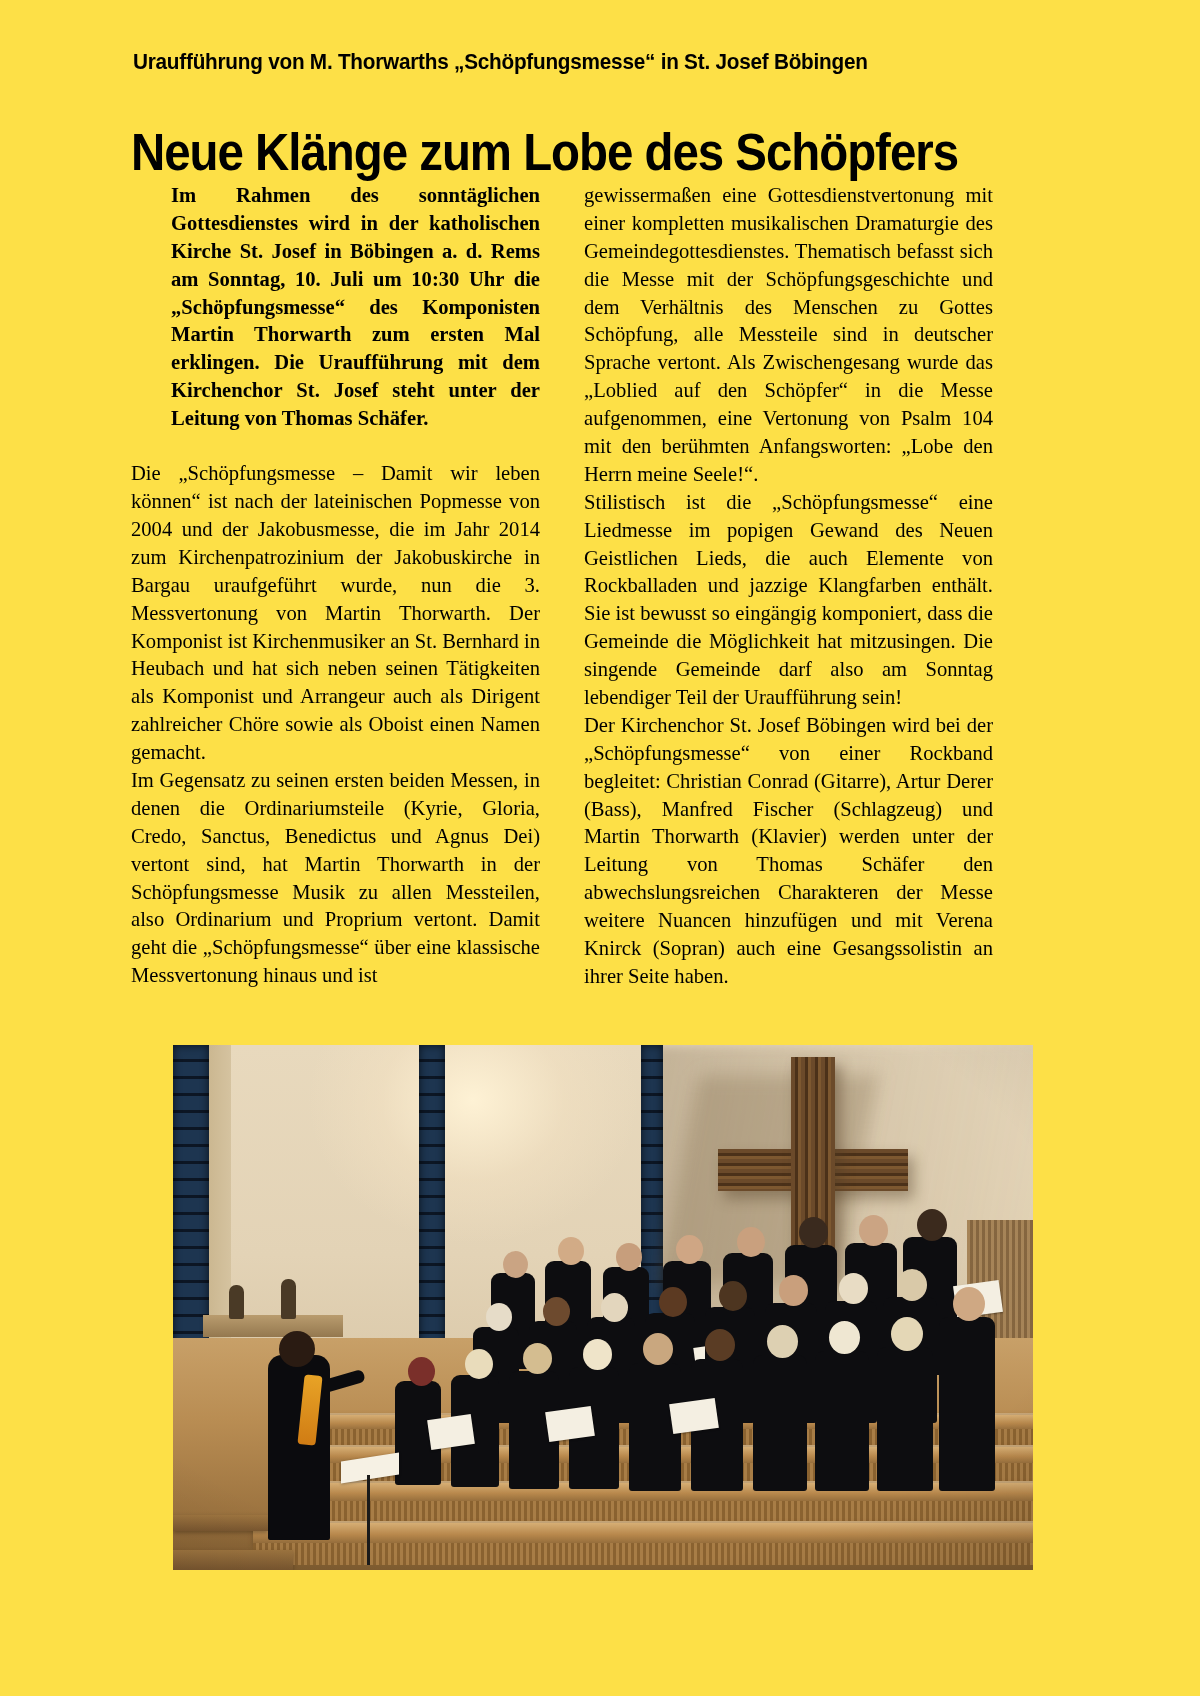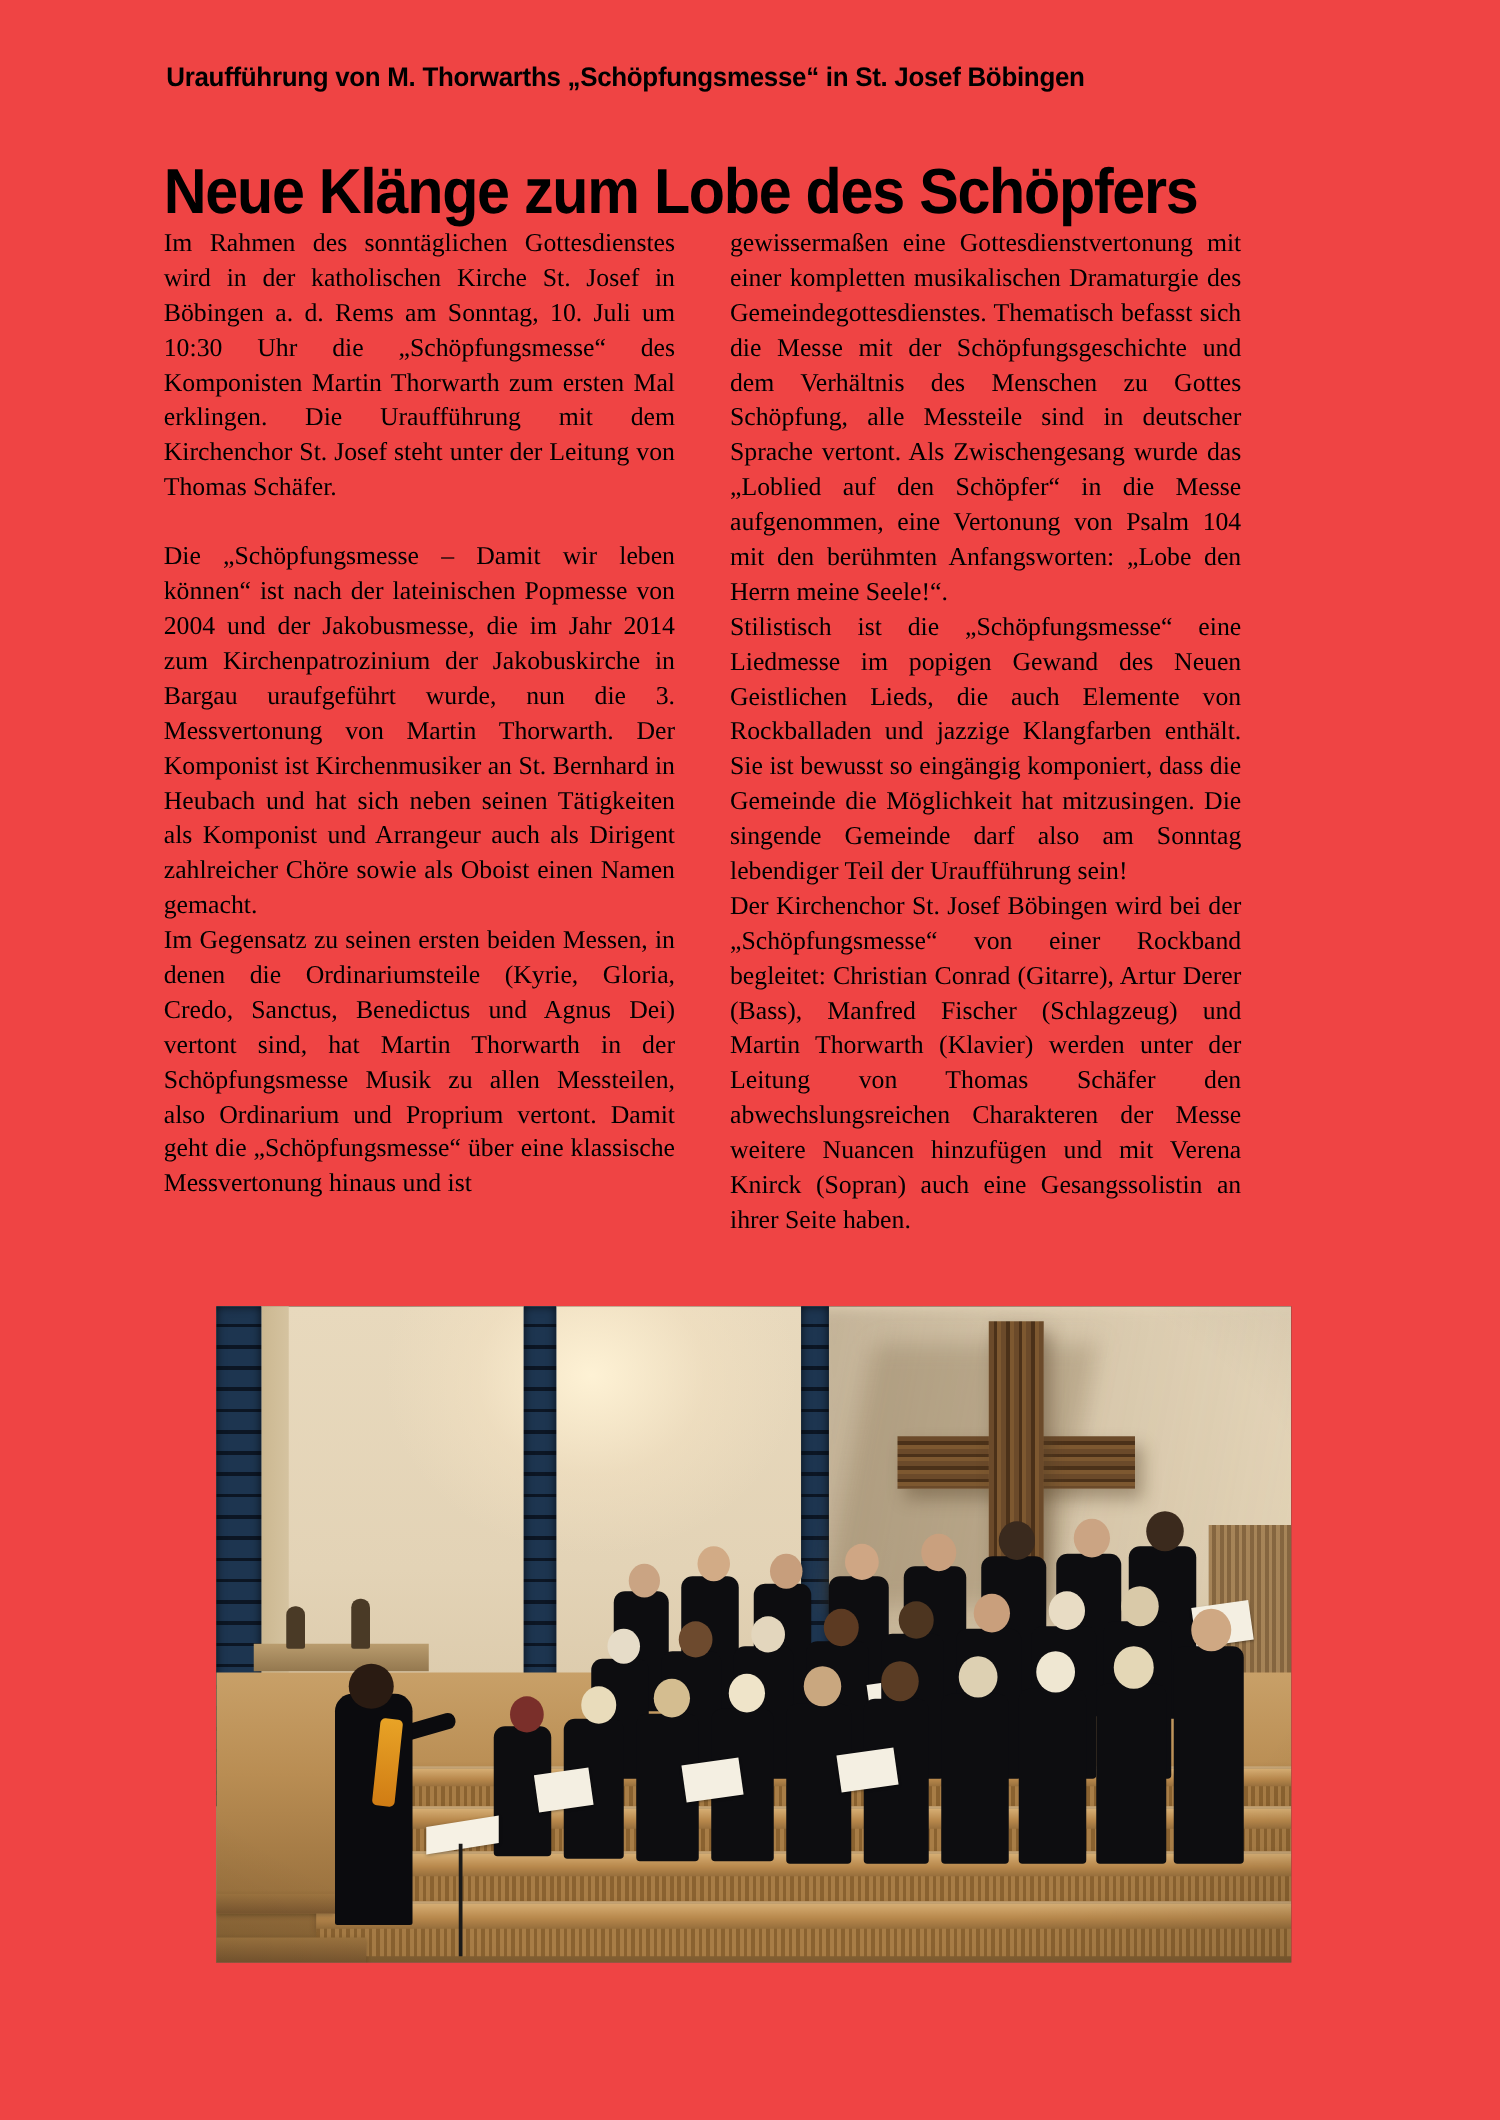--- a/index.html
+++ b/index.html
@@ -4,21 +4,21 @@
 <style>
   html, body {
     margin: 0;
     padding: 0;
     background: #ffffff;
   }
   .page {
     position: relative;
     width: 1200px;
     height: 1696px;
-    background: #ef4444;
+    background: #fde047;
     margin: 0 auto;
     overflow: hidden;
     font-family: "Liberation Serif", "DejaVu Serif", serif;
   }
 
   
   .kicker {
     position: absolute;
     left: 133px;
     top: 50px;
@@ -63,22 +63,23 @@
   }
   .para {
     font-size: 20.6px;
     line-height: 1.355;
     text-align: justify;
     color: #000000;
     margin: 0;
     hyphens: none;
   }
   .para.lead {
-    font-weight: normal;
+    font-weight: bold;
     text-align: justify;
+    margin-left: 40px;
   }
   .para.spaced-before {
     margin-top: 1.32em;
   }
 
   
   .photo {
     position: absolute;
     left: 133px;
     top: 1029px;

